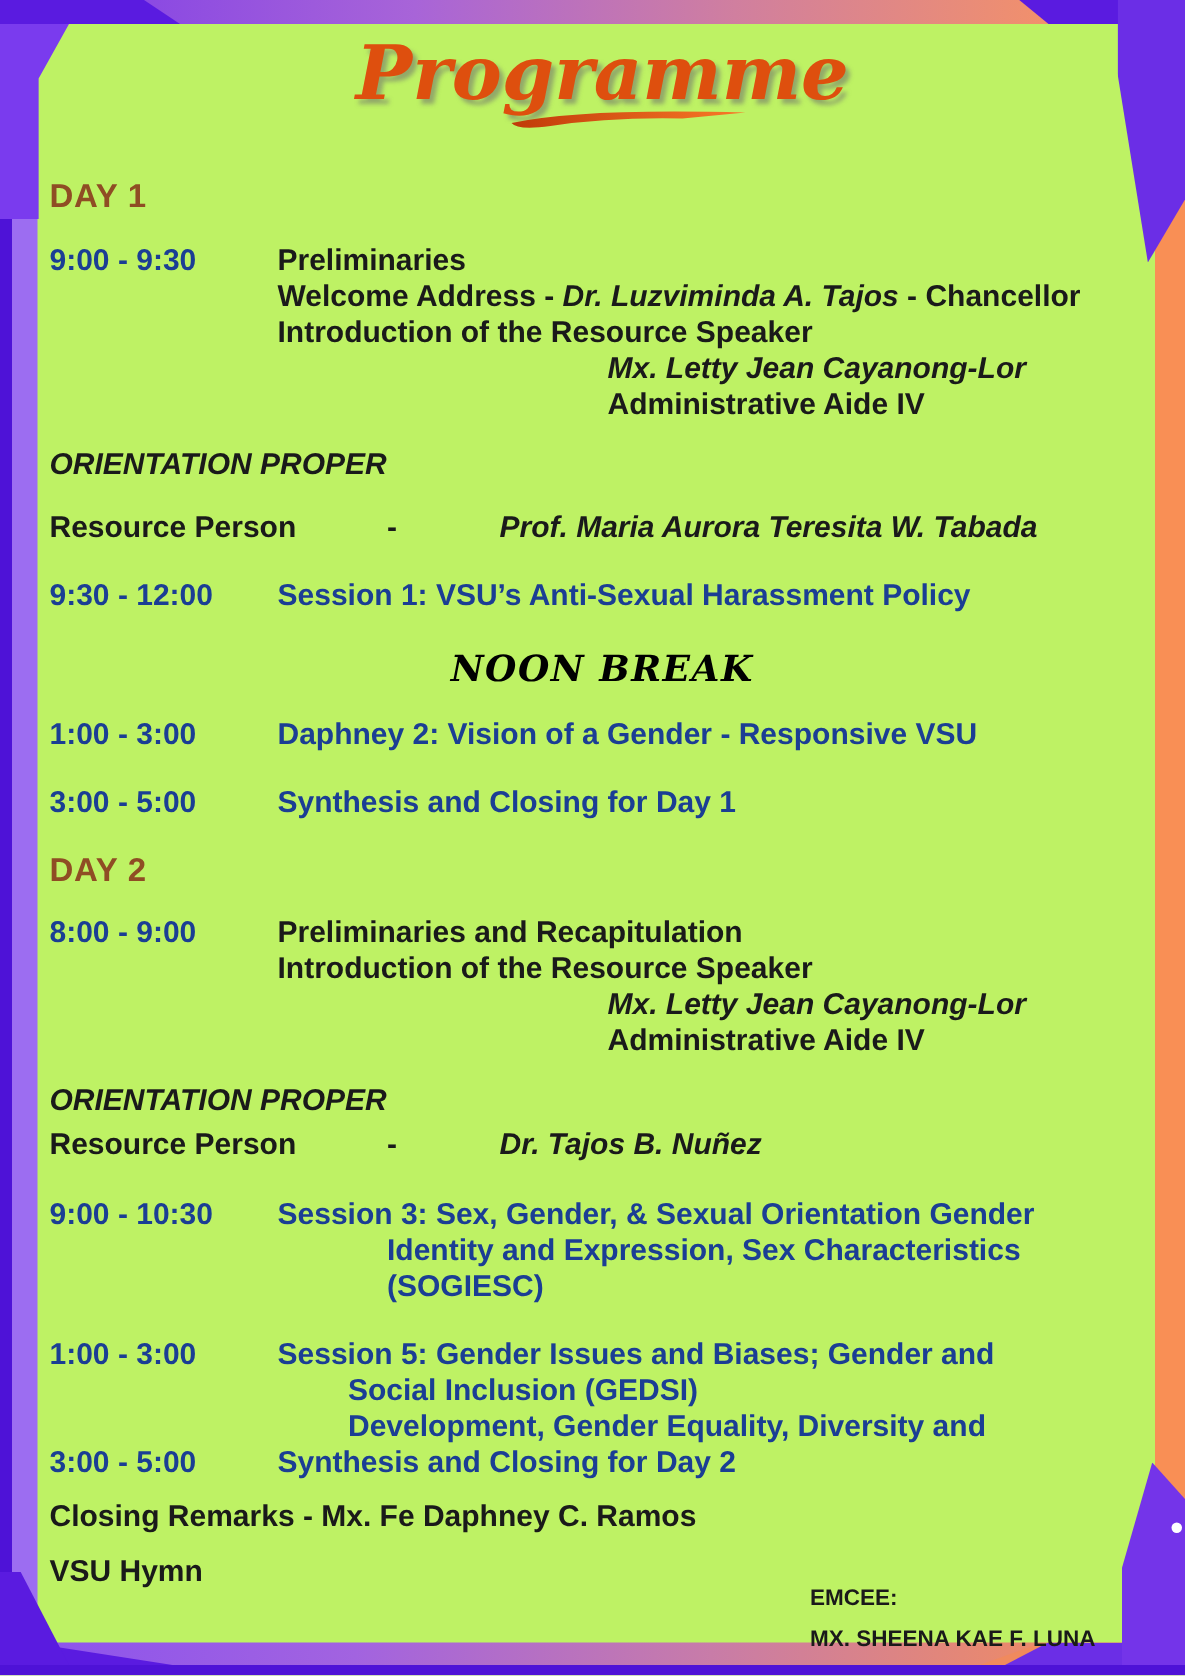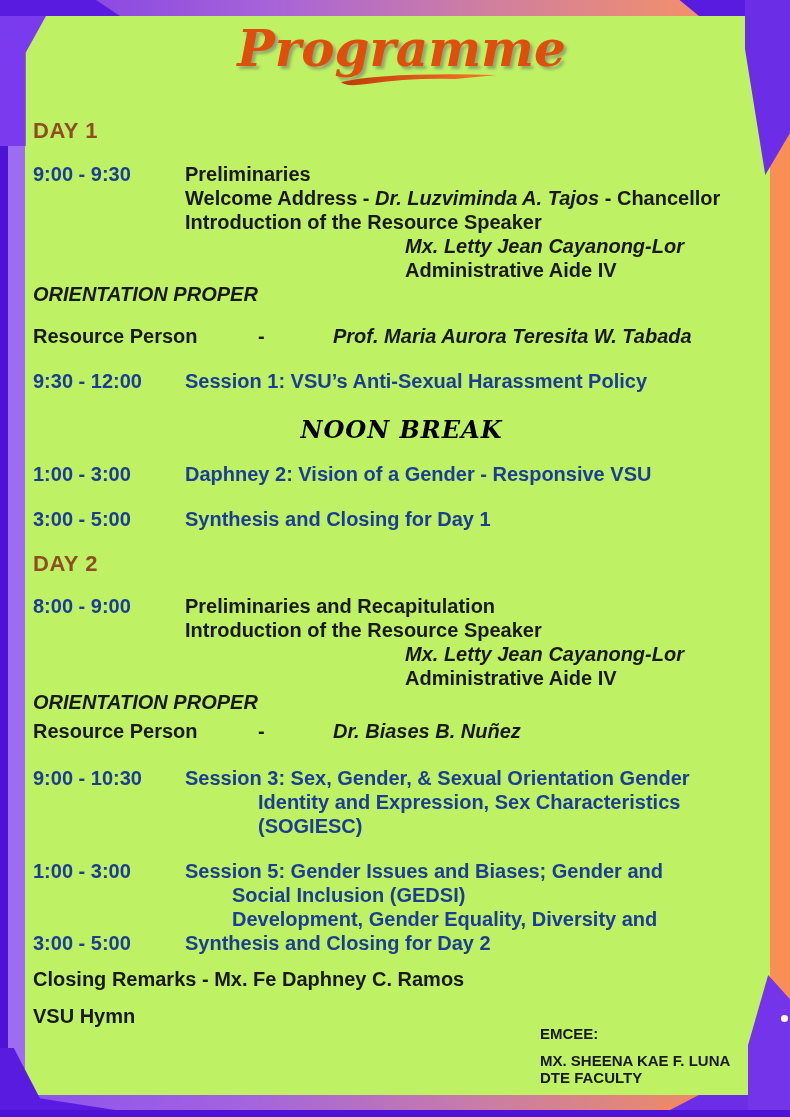--- a/index.html
+++ b/index.html
@@ -46,21 +46,21 @@
     font-size:50px;line-height:58px;color:#DE4F0E;
     text-shadow:3px 3px 3px rgba(110,110,110,0.55);}
   .swoosh{display:block;margin:-8px auto 0;transform:translateX(20px);}
 
   .day-heading{font-size:22px;line-height:26px;color:#8F4D24;letter-spacing:.5px;}
   .row{display:grid;grid-template-columns:152px 1fr;}
   .time{color:#1B3E94;}
   .blue{color:#1B3E94;}
   .it{font-style:italic;}
   .speaker{margin-left:220px;}
-  .orientation{font-style:italic;margin-top:0;}
+  .orientation{font-style:italic;margin-top:16px;}
   .resource{display:flex;margin-top:18px;}
   .resource .lbl{width:225px;}
   .resource .dash{width:75px;}
   .noon{font-family:"DejaVu Serif",serif;font-weight:bold;font-style:italic;
     font-size:24px;line-height:28px;text-align:center;color:#000;letter-spacing:1px;margin-top:23px;}
   .ind73{margin-left:73px;}
   .ind47{margin-left:47px;}
   .emcee{margin-left:507px;font-size:15px;line-height:17px;margin-top:-3px;}
   .emcee .names{margin-top:10px;}
 
@@ -154,21 +154,21 @@
         <div class="speaker it">Mx. Letty Jean Cayanong-Lor</div>
         <div class="speaker">Administrative Aide IV</div>
       </div>
     </div>
 
     <div class="orientation">ORIENTATION PROPER</div>
 
     <div class="resource mt5">
       <span class="lbl">Resource Person</span>
       <span class="dash">-</span>
-      <span class="it">Dr. Biases B. Nuñez</span>
+      <span class="it">Dr. Tajos B. Nuñez</span>
     </div>
 
     <div class="row mt23">
       <span class="time">9:00 - 10:30</span>
       <div class="blue">
         <div>Session 3: Sex, Gender, &amp; Sexual Orientation Gender</div>
         <div class="ind73">Identity and Expression, Sex Characteristics</div>
         <div class="ind73">(SOGIESC)</div>
       </div>
     </div>
@@ -187,17 +187,16 @@
       <span class="time">3:00 - 5:00</span>
       <div class="blue">Synthesis and Closing for Day 2</div>
     </div>
 
     <div class="mt12">Closing Remarks  - Mx. Fe Daphney C. Ramos</div>
     <div class="mt13">VSU Hymn</div>
 
     <div class="emcee">
       <div>EMCEE:</div>
       <div class="names">MX. SHEENA KAE F. LUNA</div>
-      <div>DTE FACULTY</div>
     </div>
 
   </div>
 </div>
 
 </body></html>

